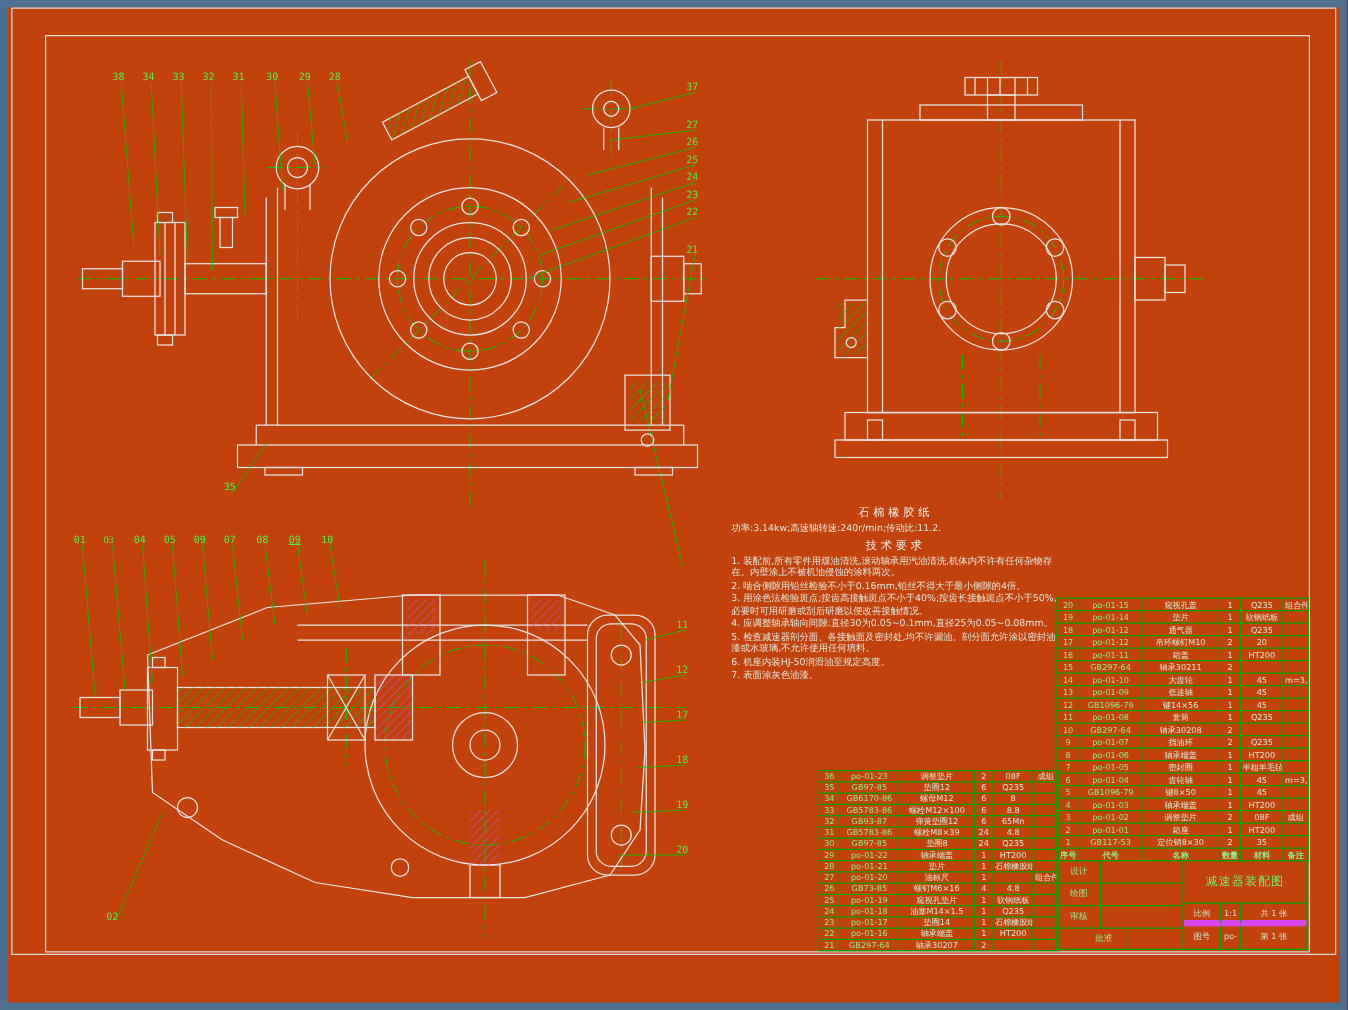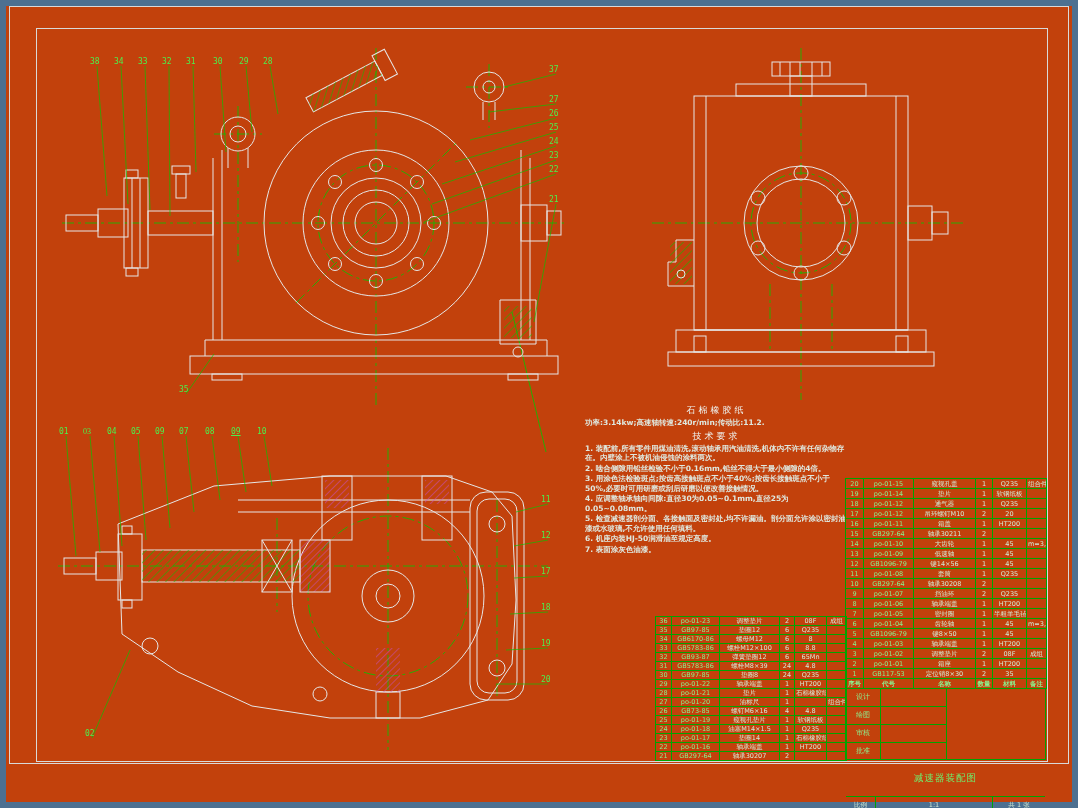--- a/index.html
+++ b/index.html
@@ -13,44 +13,44 @@
   .gw circle,.gw rect,.gw line,.gw path{stroke:#e6e6e6;stroke-width:1;fill:none;}
   .gg circle,.gg rect,.gg line,.gg path{stroke:#00c800;stroke-width:.8;fill:none;}
   .gg .cl{stroke-dasharray:12 4 3 4;}
   .leader{stroke:#00c800;stroke-width:.7;opacity:.95;}
   
   .callout{position:absolute;color:#4cf04c;font:8px "DejaVu Sans Mono",monospace;line-height:8px;}
   
   .tech{position:absolute;left:585px;top:404px;width:263px;color:#dfe8df;}
   .tech h3{margin:0 0 1px;text-align:center;font-size:9px;font-weight:normal;letter-spacing:3px;color:#f0f4f0;}
   .tech .specline{margin:0 0 2px;font-size:7.5px;line-height:9.5px;}
-  .tech p{margin:0 0 1px;font-size:7.5px;line-height:9.5px;font-weight:bold;}
+  .tech p{margin:0 0 1px;font-size:7.5px;line-height:9.5px;}
   
   table.bom{position:absolute;border-collapse:collapse;table-layout:fixed;}
   table.bom td{border:1px solid #00a400;font-size:6.5px;line-height:8px;padding:0 1px;
                color:#d6ead6;overflow:hidden;white-space:nowrap;text-align:center;}
   #bom-right{left:845px;top:478px;width:201px;}
   #bom-right td{height:9px;}
   #bom-left{left:655px;top:616px;width:191px;}
   #bom-left td{height:8px;}
   table.bom td.c0,table.bom td.c1{color:#8df08d;}
   table.bom tr.hdr td{color:#8df08d;font-weight:bold;}
   
   .tb{position:absolute;left:845px;top:688px;width:201px;height:72px;box-sizing:border-box;
-      border:1px solid #00a400;display:flex;color:#cfe6cf;flex-direction:column;}
+      border:1px solid #00a400;display:flex;color:#cfe6cf;}
   .tb-left{width:100px;border-right:1px solid #00a400;display:flex;flex-direction:column;}
   .tb-row{flex:1;display:flex;border-bottom:1px solid #00a400;}
-  .tb-row:last-child{border-bottom:none;}
+  .tb-row:last-child{border-bottom:none;padding-left:20px;}
   .tb-label{width:34px;border-right:1px solid #00a400;font-size:7px;line-height:17px;text-align:center;color:#8df08d;}
   .tb-blank{flex:1;}
   .tb-right{flex:1;display:flex;flex-direction:column;}
   .tb-title{height:36px;border-bottom:1px solid #00a400;display:flex;align-items:center;justify-content:center;
             font-size:9.5px;letter-spacing:1px;color:#6ef06e;}
   .tb-grid{flex:1;display:grid;grid-template-columns:30px 1fr 52px;grid-auto-rows:18px;}
-  .tb-grid span{border-right:1px solid #00a400;border-bottom:7px solid #d946ef;font-size:6.5px;
+  .tb-grid span{border-right:1px solid #00a400;border-bottom:5px solid #d946ef;font-size:6.5px;
                 line-height:17px;text-align:center;overflow:hidden;}
   .tb-grid span:nth-child(3n){border-right:none;}
   .tb-grid span:nth-child(n+4){border-bottom:none;}
 </style>
 </head>
 <body>
 
 <div class="stage">
 
   <div class="frame" id="paper-edge"></div>

